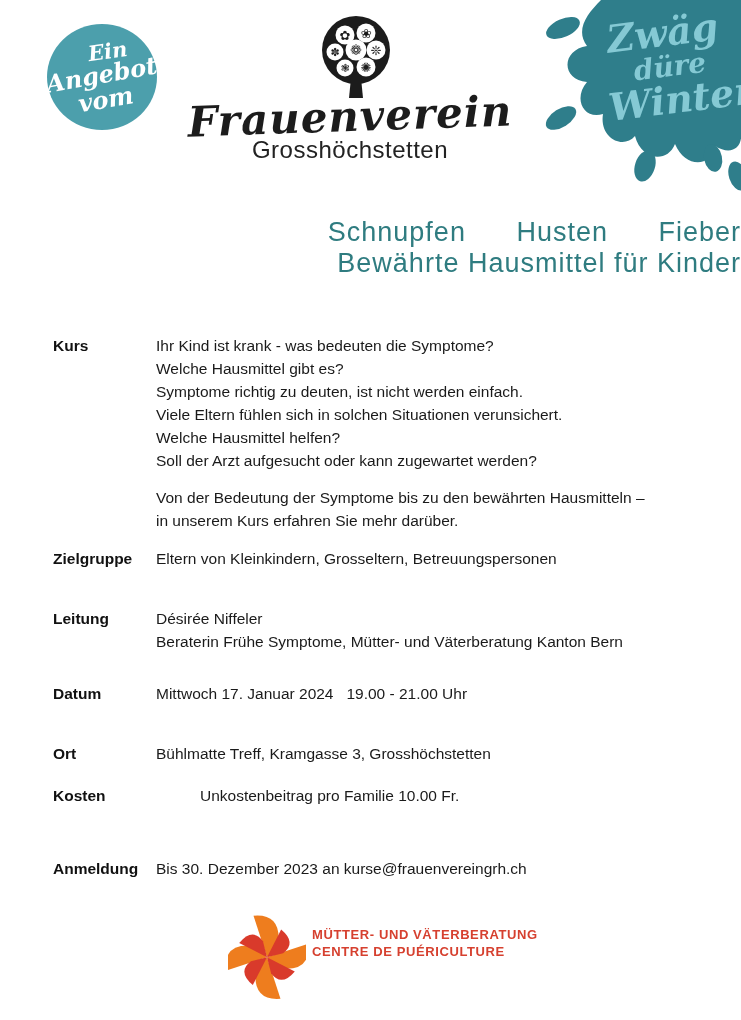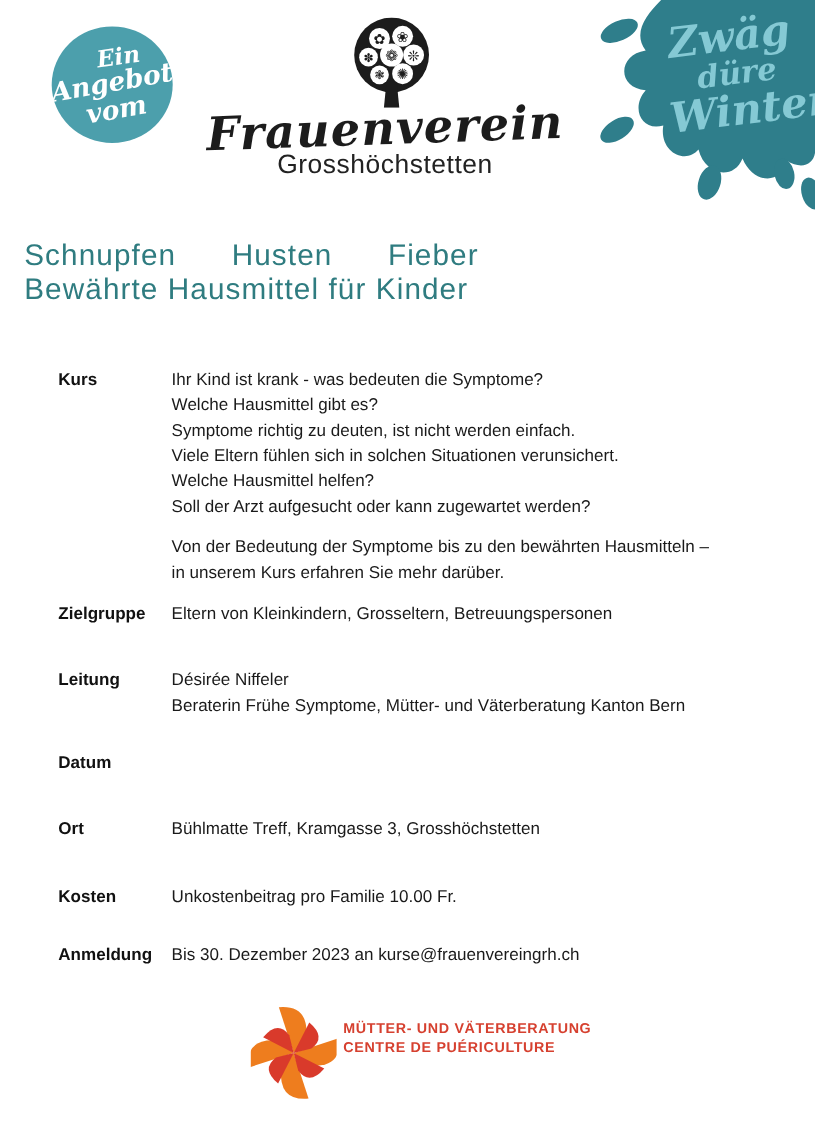--- a/index.html
+++ b/index.html
@@ -22,21 +22,21 @@
               font-size:42px;color:#1c1c1c;transform:rotate(-2deg);letter-spacing:1px;}
   .brand-loc{position:absolute;left:0;top:136px;width:700px;text-align:center;
              font-size:24px;color:#222;letter-spacing:0.5px;}
 
   
   .splash{position:absolute;right:0;top:0;overflow:visible;}
   .splash text{font-family:"DejaVu Serif",serif;font-style:italic;font-weight:700;
                fill:var(--splash_text);}
 
   
-  .title{position:absolute;left:0;top:217px;width:741px;text-align:left;padding-left:22px;
+  .title{position:absolute;left:0;top:217px;width:741px;text-align:right;padding-left:22px;
          box-sizing:border-box;color:var(--title);font-size:27px;line-height:31px;letter-spacing:1px;}
   .title-line1{word-spacing:42px;}
 
   
   .row{position:absolute;left:53px;right:18px;display:grid;grid-template-columns:103px 1fr;}
   .label{font-weight:700;font-size:15.5px;line-height:23px;color:#111;}
   .content{font-size:15.5px;line-height:23px;color:#1a1a1a;}
   .line{white-space:pre-wrap;}
   .para + .para{margin-top:14px;}
 
@@ -135,30 +135,35 @@
         <div class="label">Leitung</div>
         <div class="content">
           <div class="para">
             <div class="line">Désirée Niffeler</div>
             <div class="line">Beraterin Frühe Symptome, Mütter- und Väterberatung Kanton Bern</div>
           </div>
         </div>
       </div>
       <div class="row" style="top: 682px;">
         <div class="label">Datum</div>
+        <div class="content">
+          <div class="para">
+            <div class="line">Mittwoch 17. Januar 2024   19.00 - 21.00 Uhr</div>
+          </div>
+        </div>
       </div>
       <div class="row" style="top: 742px;">
         <div class="label">Ort</div>
         <div class="content">
           <div class="para">
             <div class="line">Bühlmatte Treff, Kramgasse 3, Grosshöchstetten</div>
           </div>
         </div>
       </div>
-      <div class="row" style="top: 804px;">
+      <div class="row" style="top: 784px; gap: 44px;">
         <div class="label">Kosten</div>
         <div class="content">
           <div class="para">
             <div class="line">Unkostenbeitrag pro Familie 10.00 Fr.</div>
           </div>
         </div>
       </div>
       <div class="row" style="top: 857px;">
         <div class="label">Anmeldung</div>
         <div class="content">

